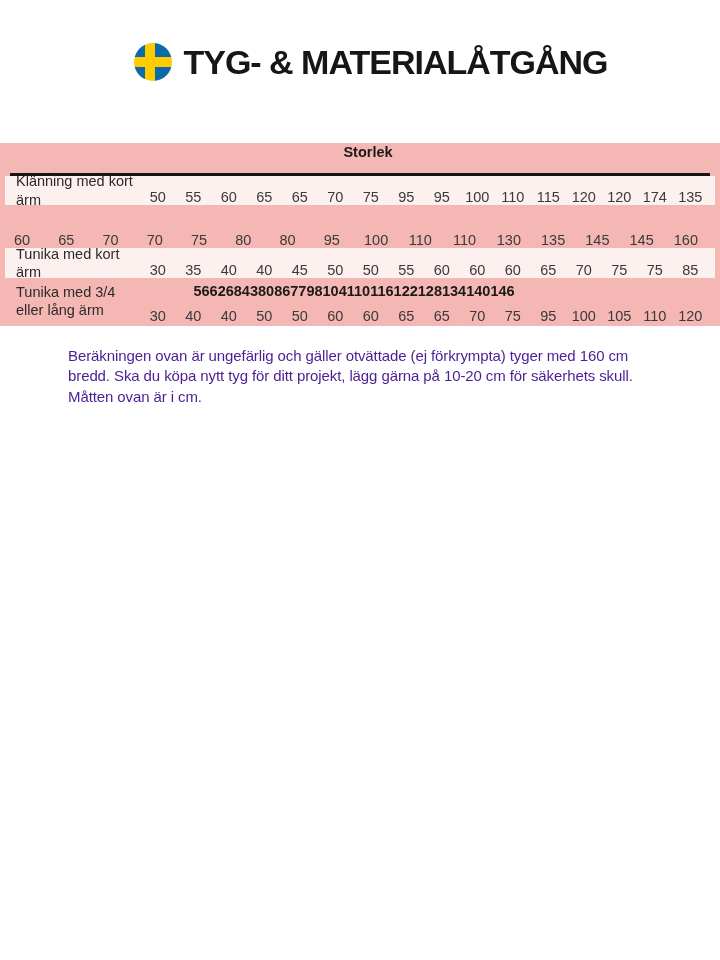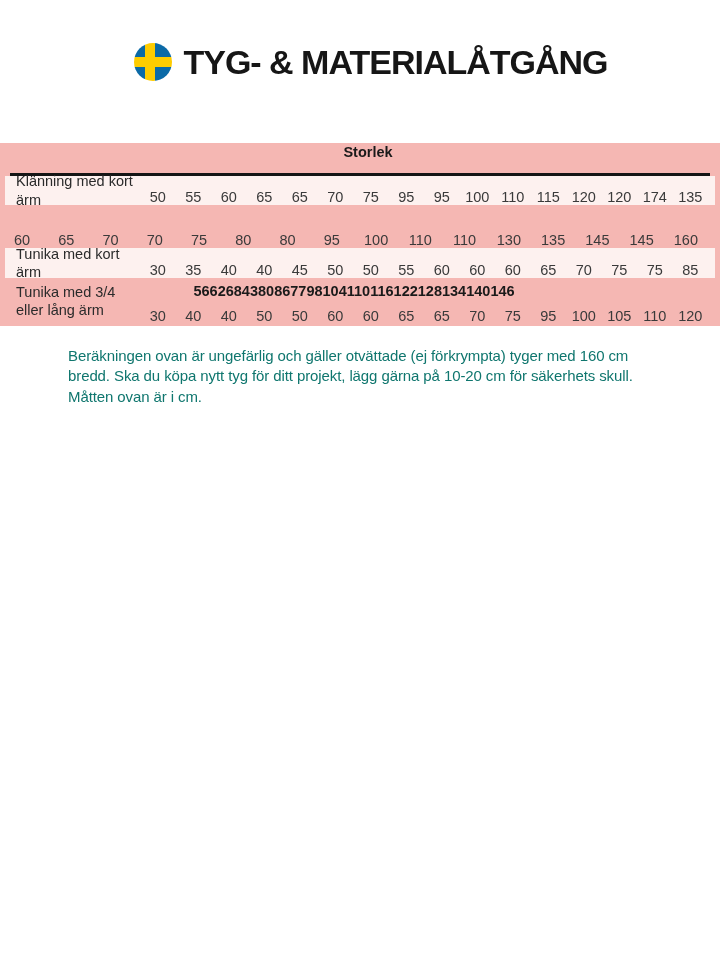--- a/index.html
+++ b/index.html
@@ -103,21 +103,21 @@
 
   
   .note {
     position: absolute;
     top: 346px;
     left: 68px;
     width: 600px;
     font-size: 15px;
     letter-spacing: -0.1px;
     line-height: 1.36;
-    color: #0f766e;
+    color: #4c1d95;
   }
 </style>
 </head>
 <body>
 
 <div class="page">
 
   <div class="title-row">
     <span class="flag"></span>
     <h1 class="page-title">TYG- &amp; MATERIALÅTGÅNG</h1>

